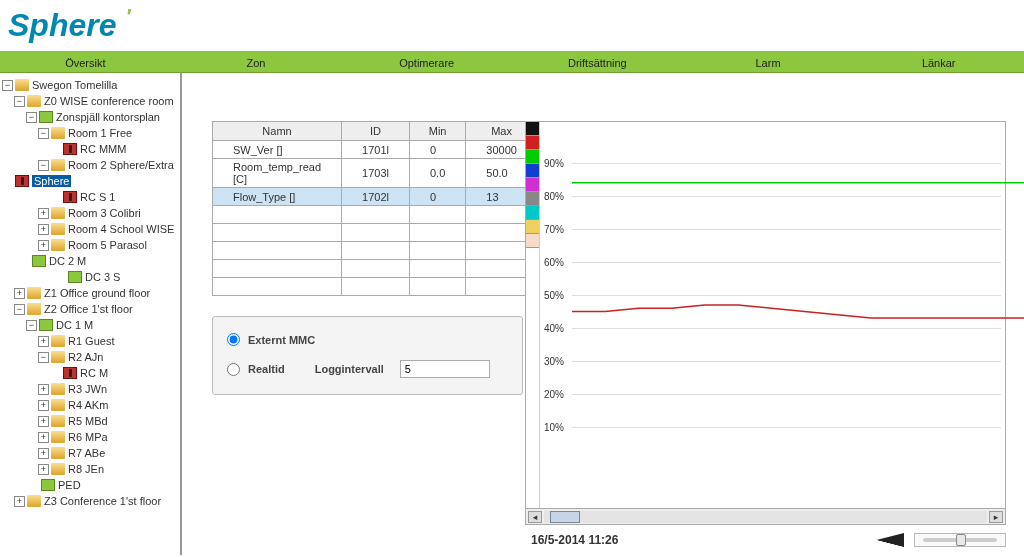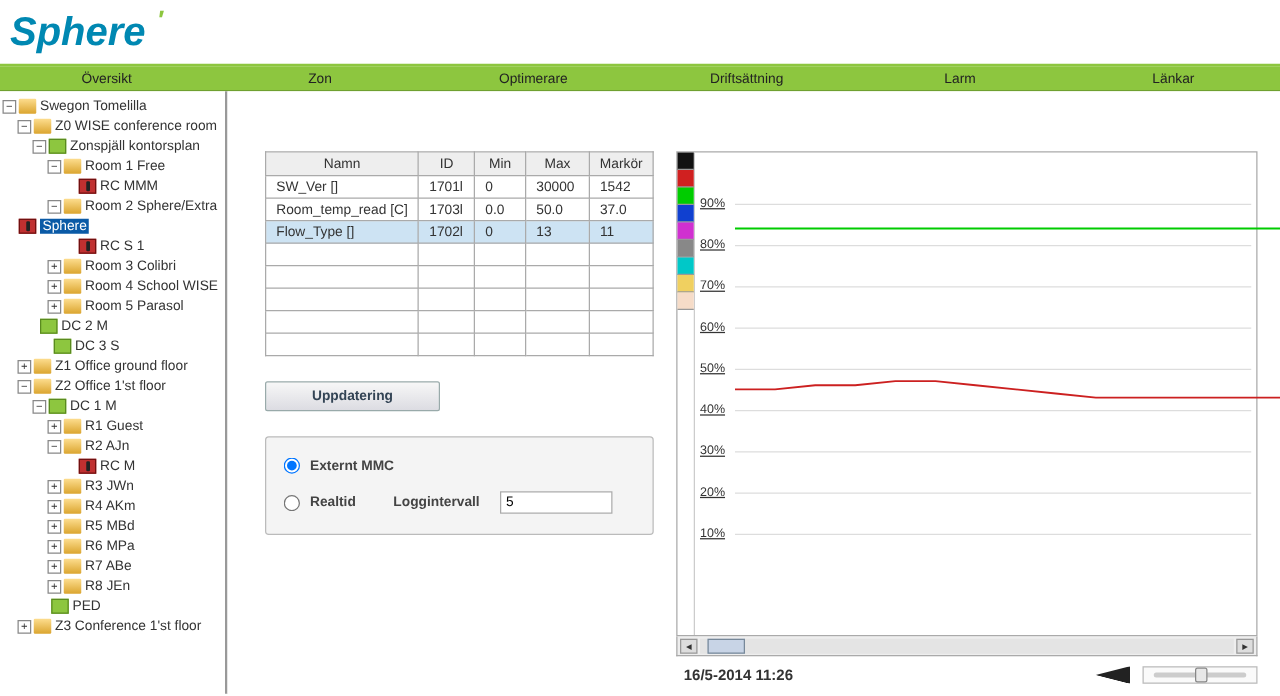--- a/index.html
+++ b/index.html
@@ -15,40 +15,40 @@
 .tree-node { display: flex; align-items: center; height: 16px; padding-left: 2px; white-space: nowrap; }
 .tree-toggle { width: 11px; height: 11px; border: 1px solid #888; display: flex; align-items: center; justify-content: center; font-size: 9px; line-height: 1; margin-right: 2px; cursor: pointer; background: #fff; flex-shrink: 0; }
 .tree-spacer { width: 13px; display: inline-block; flex-shrink: 0; }
 .tree-icon { width: 14px; height: 12px; margin-right: 3px; flex-shrink: 0; }
 .folder { background: linear-gradient(#fddd8e, #dba52f); border-radius: 1px; }
 .green-box { background: #8dc63f; border: 1px solid #5a8a1f; }
 .red-box { background: #c03030; border: 1px solid #701010; position: relative; }
 .red-box::after { content: ""; position: absolute; left: 5px; top: 1px; width: 3px; height: 8px; background: #222; border-radius: 1px; }
 .tree-label { cursor: pointer; }
 .tree-selected { background: #0a5aa6; color: #fff; padding: 0 2px; }
-.content { flex: 1; background: #fff; padding: 48px 18px 8px 30px; display: flex; gap: 18px; position: relative; justify-content: flex-end; }
+.content { flex: 1; background: #fff; padding: 48px 18px 8px 30px; display: flex; gap: 2px; position: relative; justify-content: flex-end; }
 .left-panel { width: 311px; }
 .data-table { border-collapse: collapse; width: 100%; background: #fff; }
 .data-table th { background: #eee; border: 1px solid #aaa; padding: 3px 4px; font-weight: normal; font-size: 11px; }
-.data-table td { border: 1px solid #aaa; padding: 2px 8px; font-size: 11px; height: 18px; background: #fff; }
+.data-table td { border: 1px solid #aaa; padding: 2px 20px; font-size: 11px; height: 18px; background: #fff; }
 .data-table tr.selected td { background: #cde3f3; margin-left: 20px; }
 .update-btn { margin-top: 20px; width: 140px; height: 24px; border: 1px solid #9aa; background: linear-gradient(#f7f7f7, #dcdce2); cursor: pointer; font-size: 11px; font-weight: bold; color: #345; border-radius: 2px; }
 .options-panel { margin-top: 20px; border: 1px solid #bbb; padding: 16px 14px; background: #f4f4f4; border-radius: 3px; }
 .options-panel .row { display: flex; align-items: center; margin-bottom: 14px; font-size: 11px; font-weight: bold; color: #444; }
 .options-panel .row:last-child { margin-bottom: 0; }
 .options-panel input[type=radio] { margin-right: 8px; }
 .options-panel .lbl2 { margin-left: 30px; font-weight: bold; }
 .options-panel input[type=text] { width: 90px; margin-left: 16px; padding: 2px 4px; border: 1px solid #aaa; font-size: 11px; }
 .chart-wrap { flex: 1; display: flex; flex-direction: column; }
 .chart-area { flex: 1; display: flex; border: 1px solid #aaa; background: #fff; position: relative; min-height: 340px; }
 .color-strip { width: 14px; display: flex; flex-direction: column; border-right: 1px solid #ccc; }
 .color-swatch { height: 14px; border-bottom: 1px solid #999; }
 .plot { flex: 1; position: relative; }
 .gridline { position: absolute; left: 32px; right: 4px; border-top: 1px solid #ddd; }
-.ylabel { position: absolute; left: 4px; font-size: 10px; color: #333; transform: translateY(-50%); text-decoration: underline; }
+.ylabel { position: absolute; left: 4px; font-size: 10px; color: #333; transform: translateY(-50%); }
 .scroll-row { height: 16px; border: 1px solid #aaa; border-top: none; background: #eee; display: flex; align-items: center; padding: 0 2px; }
 .scroll-arrow { width: 14px; height: 12px; border: 1px solid #999; background: #ddd; font-size: 9px; text-align: center; line-height: 10px; }
 .scroll-track { flex: 1; height: 12px; margin: 0 2px; background: #e4e4e4; position: relative; }
 .scroll-thumb { position: absolute; left: 6px; width: 30px; height: 12px; background: #c8d4e6; border: 1px solid #789; }
 .footer-row { display: flex; align-items: center; margin-top: 8px; }
 .timestamp { margin-left: 6px; font-size: 12px; font-weight: bold; color: #333; }
 .ramp { margin-left: auto; margin-right: 10px; width: 55px; height: 14px; background: linear-gradient(to top right, transparent 49%, #222 51%); clip-path: polygon(0 100%, 100% 0, 100% 100%); }
 .slider-box { border: 1px solid #bbb; padding: 4px 8px; background: #fafafa; }
 .slider-track { width: 74px; height: 4px; background: #ccc; position: relative; border-radius: 2px; }
 .slider-thumb { position: absolute; top: -4px; left: 33px; width: 10px; height: 12px; background: #e8e8e8; border: 1px solid #888; border-radius: 2px; }
@@ -127,21 +127,21 @@
       <div class="tree-node" style="padding-left:38px">
           <span class="tree-toggle">+</span>
           <span class="tree-icon folder"></span>
           <span class="tree-label">Room 5 Parasol</span>
         </div>
       <div class="tree-node" style="padding-left:19px">
           <span class="tree-spacer"></span>
           <span class="tree-icon green-box"></span>
           <span class="tree-label">DC 2 M</span>
         </div>
-      <div class="tree-node" style="padding-left:30px">
+      <div class="tree-node" style="padding-left:55px">
           <span class="tree-spacer"></span>
           <span class="tree-icon green-box"></span>
           <span class="tree-label">DC 3 S</span>
         </div>
       <div class="tree-node" style="padding-left:14px">
           <span class="tree-toggle">+</span>
           <span class="tree-icon folder"></span>
           <span class="tree-label">Z1 Office ground floor</span>
         </div>
       <div class="tree-node" style="padding-left:14px">
@@ -277,21 +277,20 @@
           <tr>
               <td></td>
               <td></td>
               <td></td>
               <td></td>
               <td></td>
             </tr>
         </tbody>
       </table>
 
-      <button class="update-btn">Uppdatering</button>
 
       <div class="options-panel">
         <div class="row">
           <input type="radio" name="src" checked="" style="">
           <span>Externt MMC</span>
         </div>
         <div class="row">
           <input type="radio" name="src" style="">
           <span>Realtid</span>
           <span class="lbl2">Loggintervall</span>

